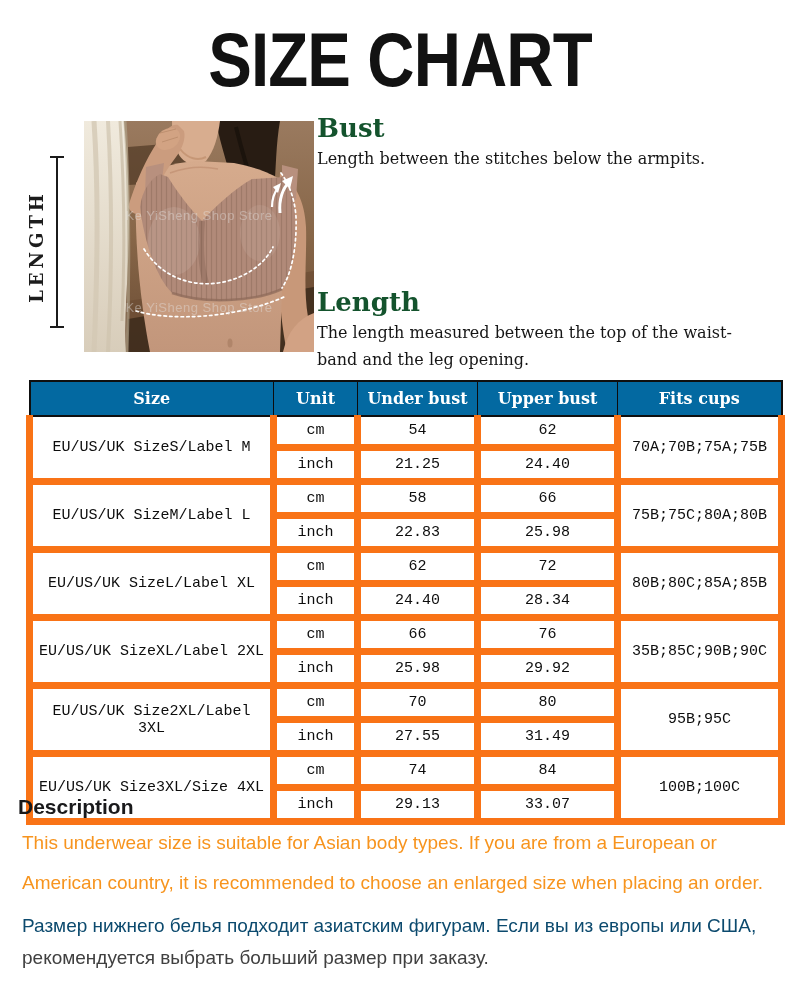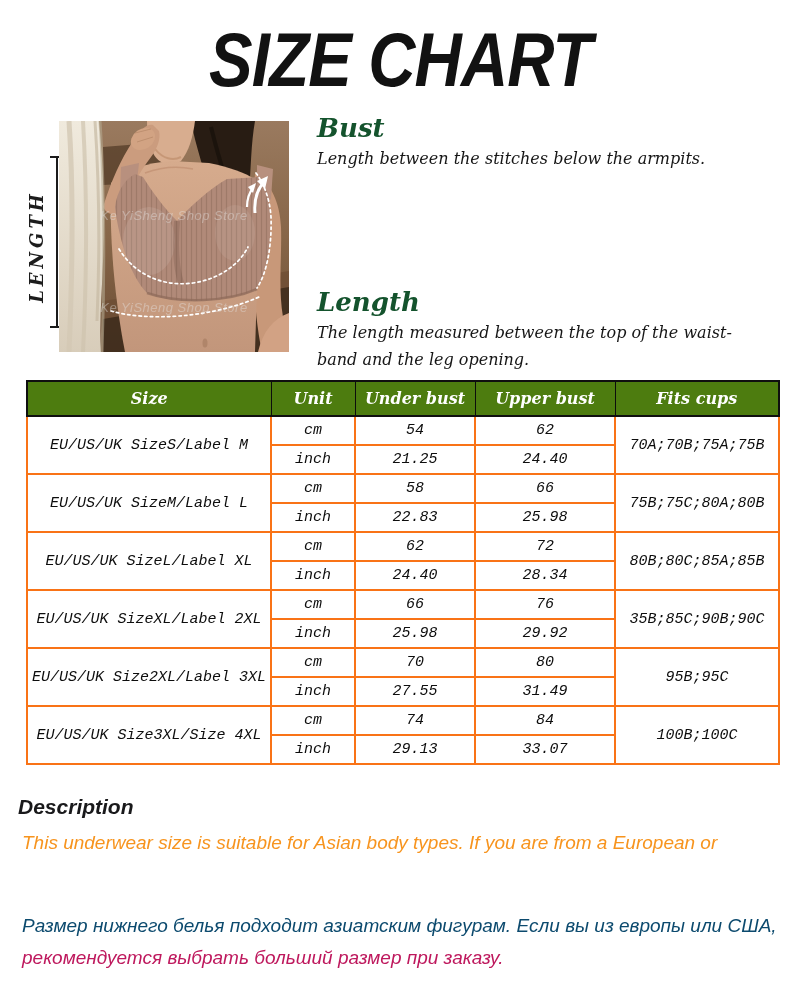--- a/index.html
+++ b/index.html
@@ -1,48 +1,48 @@
 <!DOCTYPE html>
 <html><head>
 <meta charset="utf-8">
 <style>
   html,body{margin:0;padding:0;background:#ffffff;}
   .page{position:relative;width:800px;height:996px;background:#ffffff;overflow:hidden;
-        font-family:"Liberation Sans",sans-serif;color:#141414;font-style:italic;}
+        font-family:"Liberation Sans",sans-serif;color:#141414;}
 
   
   .title{position:absolute;top:22px;left:0;width:800px;text-align:center;margin:0;
          font-size:76px;font-weight:700;color:#121212;letter-spacing:-1px;line-height:1;}
   .title span{display:inline-block;transform:scaleX(0.86);transform-origin:center;}
 
   
-  .photo{position:absolute;left:59px;top:121px;width:230px;height:231px;}
+  .photo{position:absolute;left:84px;top:121px;width:230px;height:231px;}
   .photo svg{display:block;width:230px;height:231px;}
 
   .ruler{position:absolute;left:50px;top:156px;width:14px;height:172px;}
   .ruler .rline{position:absolute;left:6px;top:0;width:2px;height:100%;background:#1b1b1b;}
   .ruler .tick{position:absolute;left:0;width:14px;height:2px;background:#1b1b1b;}
   .ruler .tick.top{top:0;}
   .ruler .tick.bottom{bottom:0;}
   .length-label{position:absolute;left:-26px;top:236px;width:124px;text-align:center;
          font-family:"DejaVu Serif",serif;font-size:18px;font-weight:600;letter-spacing:4px;
          color:#1c1c1c;transform:rotate(-90deg);}
 
   .guide-block{position:absolute;left:317px;width:475px;}
   .guide-block h2{margin:0;font-family:"DejaVu Serif",serif;font-size:26px;font-weight:700;color:#14532d;}
   .guide-block .gdesc{margin-top:3px;font-family:"DejaVu Serif",serif;font-size:16px;color:#161616;line-height:26px;}
   .bust-block{top:113px;}
   .length-block{top:287px;}
 
   
   .size-table{position:absolute;left:26px;top:380px;width:752px;border-collapse:collapse;
         table-layout:fixed;font-family:"Liberation Mono",monospace;color:#0d0d0d;}
-  .size-table th{background:#4d7c0f;color:#ffffff;font-family:"DejaVu Serif",serif;
+  .size-table th{background:#0369a1;color:#ffffff;font-family:"DejaVu Serif",serif;
         font-size:16px;font-weight:700;height:33px;border:1px solid #0c0c0c;padding:0;}
-  .size-table td{border:2px solid #f97316;text-align:center;vertical-align:middle;
+  .size-table td{border:7px solid #f97316;text-align:center;vertical-align:middle;
         font-size:15px;height:27px;padding:0 2px;}
   .size-table{border:2px solid #0f0f0f;}
   .size-table tr.block-first td{border-top:2px solid #0f0f0f;}
   .size-table th{border-bottom:2px solid #0f0f0f;}
 
   
   .desc{position:absolute;left:14px;top:791px;width:778px;height:200px;}
   .desc h3{position:absolute;top:0;left:0;margin:4px;font-size:21px;font-weight:700;color:#19191b;}
   .desc .dline{position:absolute;left:8px;width:778px;font-size:19px;line-height:22px;}
   .dline.en1{top:41px;}
@@ -258,17 +258,18 @@
       <td>inch</td>
       <td>29.13</td>
       <td>33.07</td>
     </tr>
   </tbody>
     </table>
 
   <div class="desc">
     <h3>Description</h3>
     <div class="dline en1" style="color: rgb(247, 148, 30);">This underwear size is suitable for Asian body types. If you are from a European or</div>
+    <div class="dline en2" style="color: rgb(247, 148, 30);">American country, it is recommended to choose an enlarged size when placing an order.</div>
     <div class="dline ru1" style="color: #0c4a6e;">Размер нижнего белья подходит азиатским фигурам. Если вы из европы или США,</div>
-    <div class="dline ru2" style="color: #be185d;">рекомендуется выбрать больший размер при заказу.</div>
+    <div class="dline ru2" style="color: #404040;">рекомендуется выбрать больший размер при заказу.</div>
   </div>
 
 </div>
 
 </body></html>

